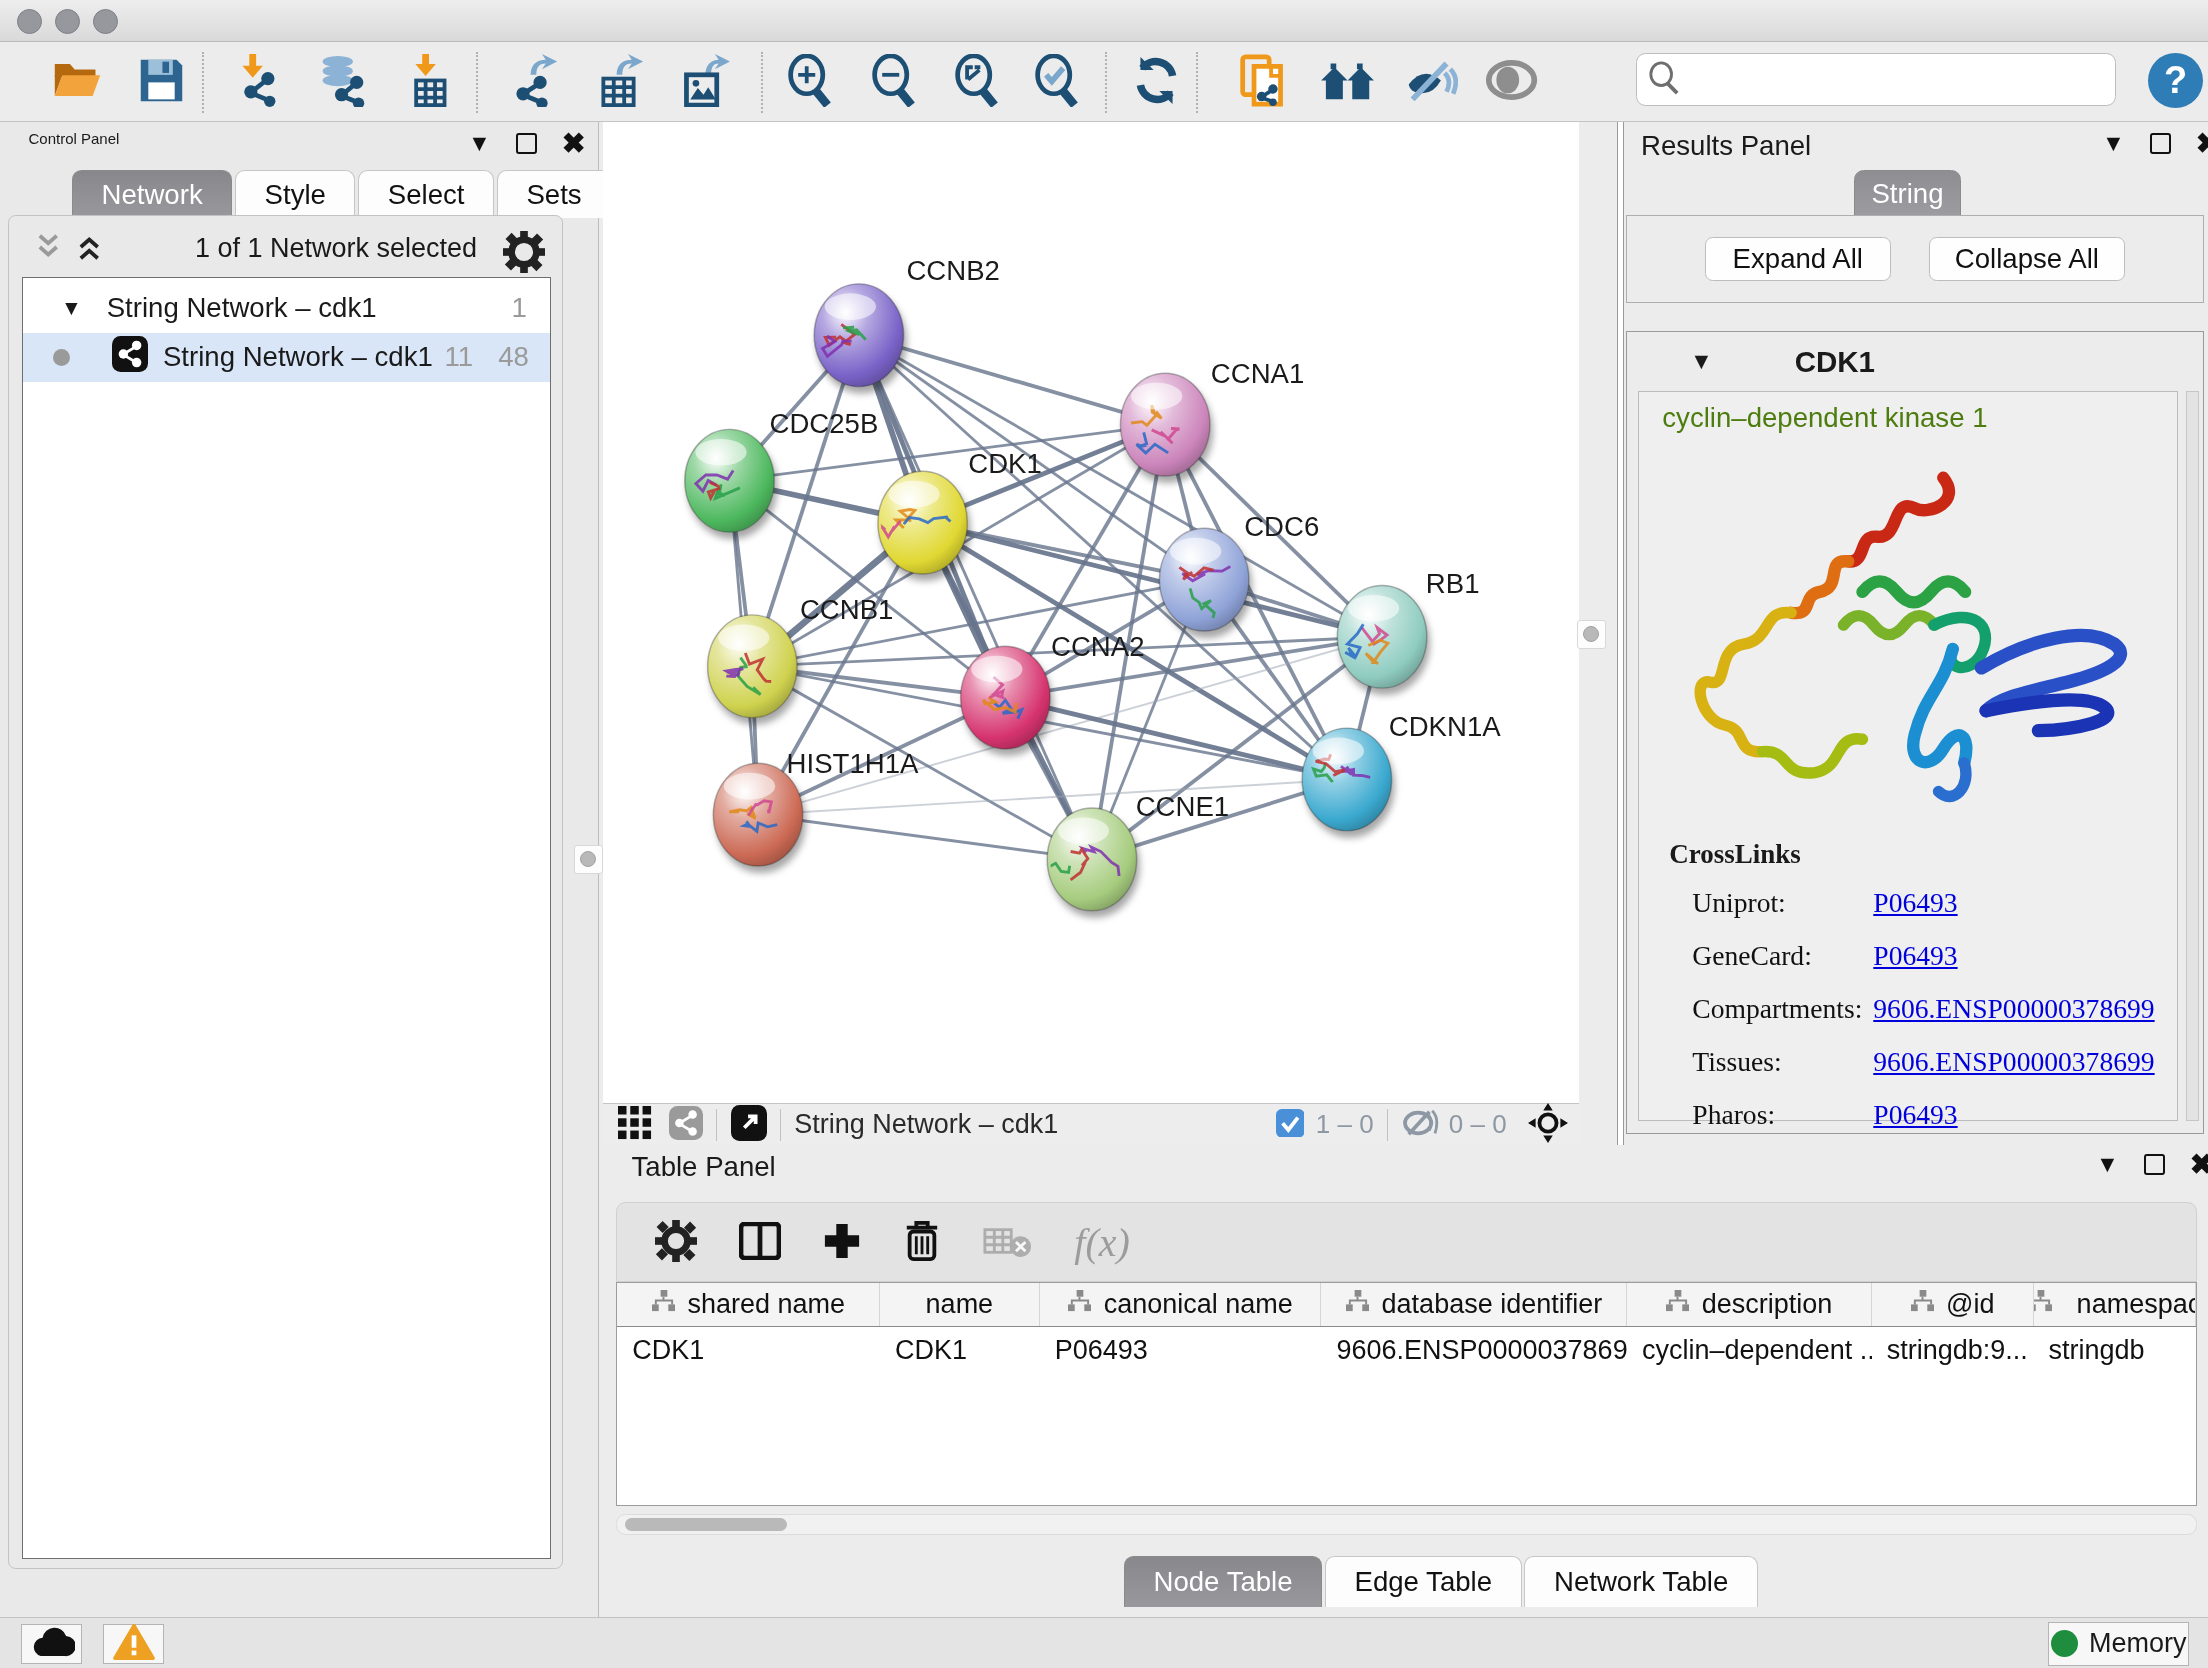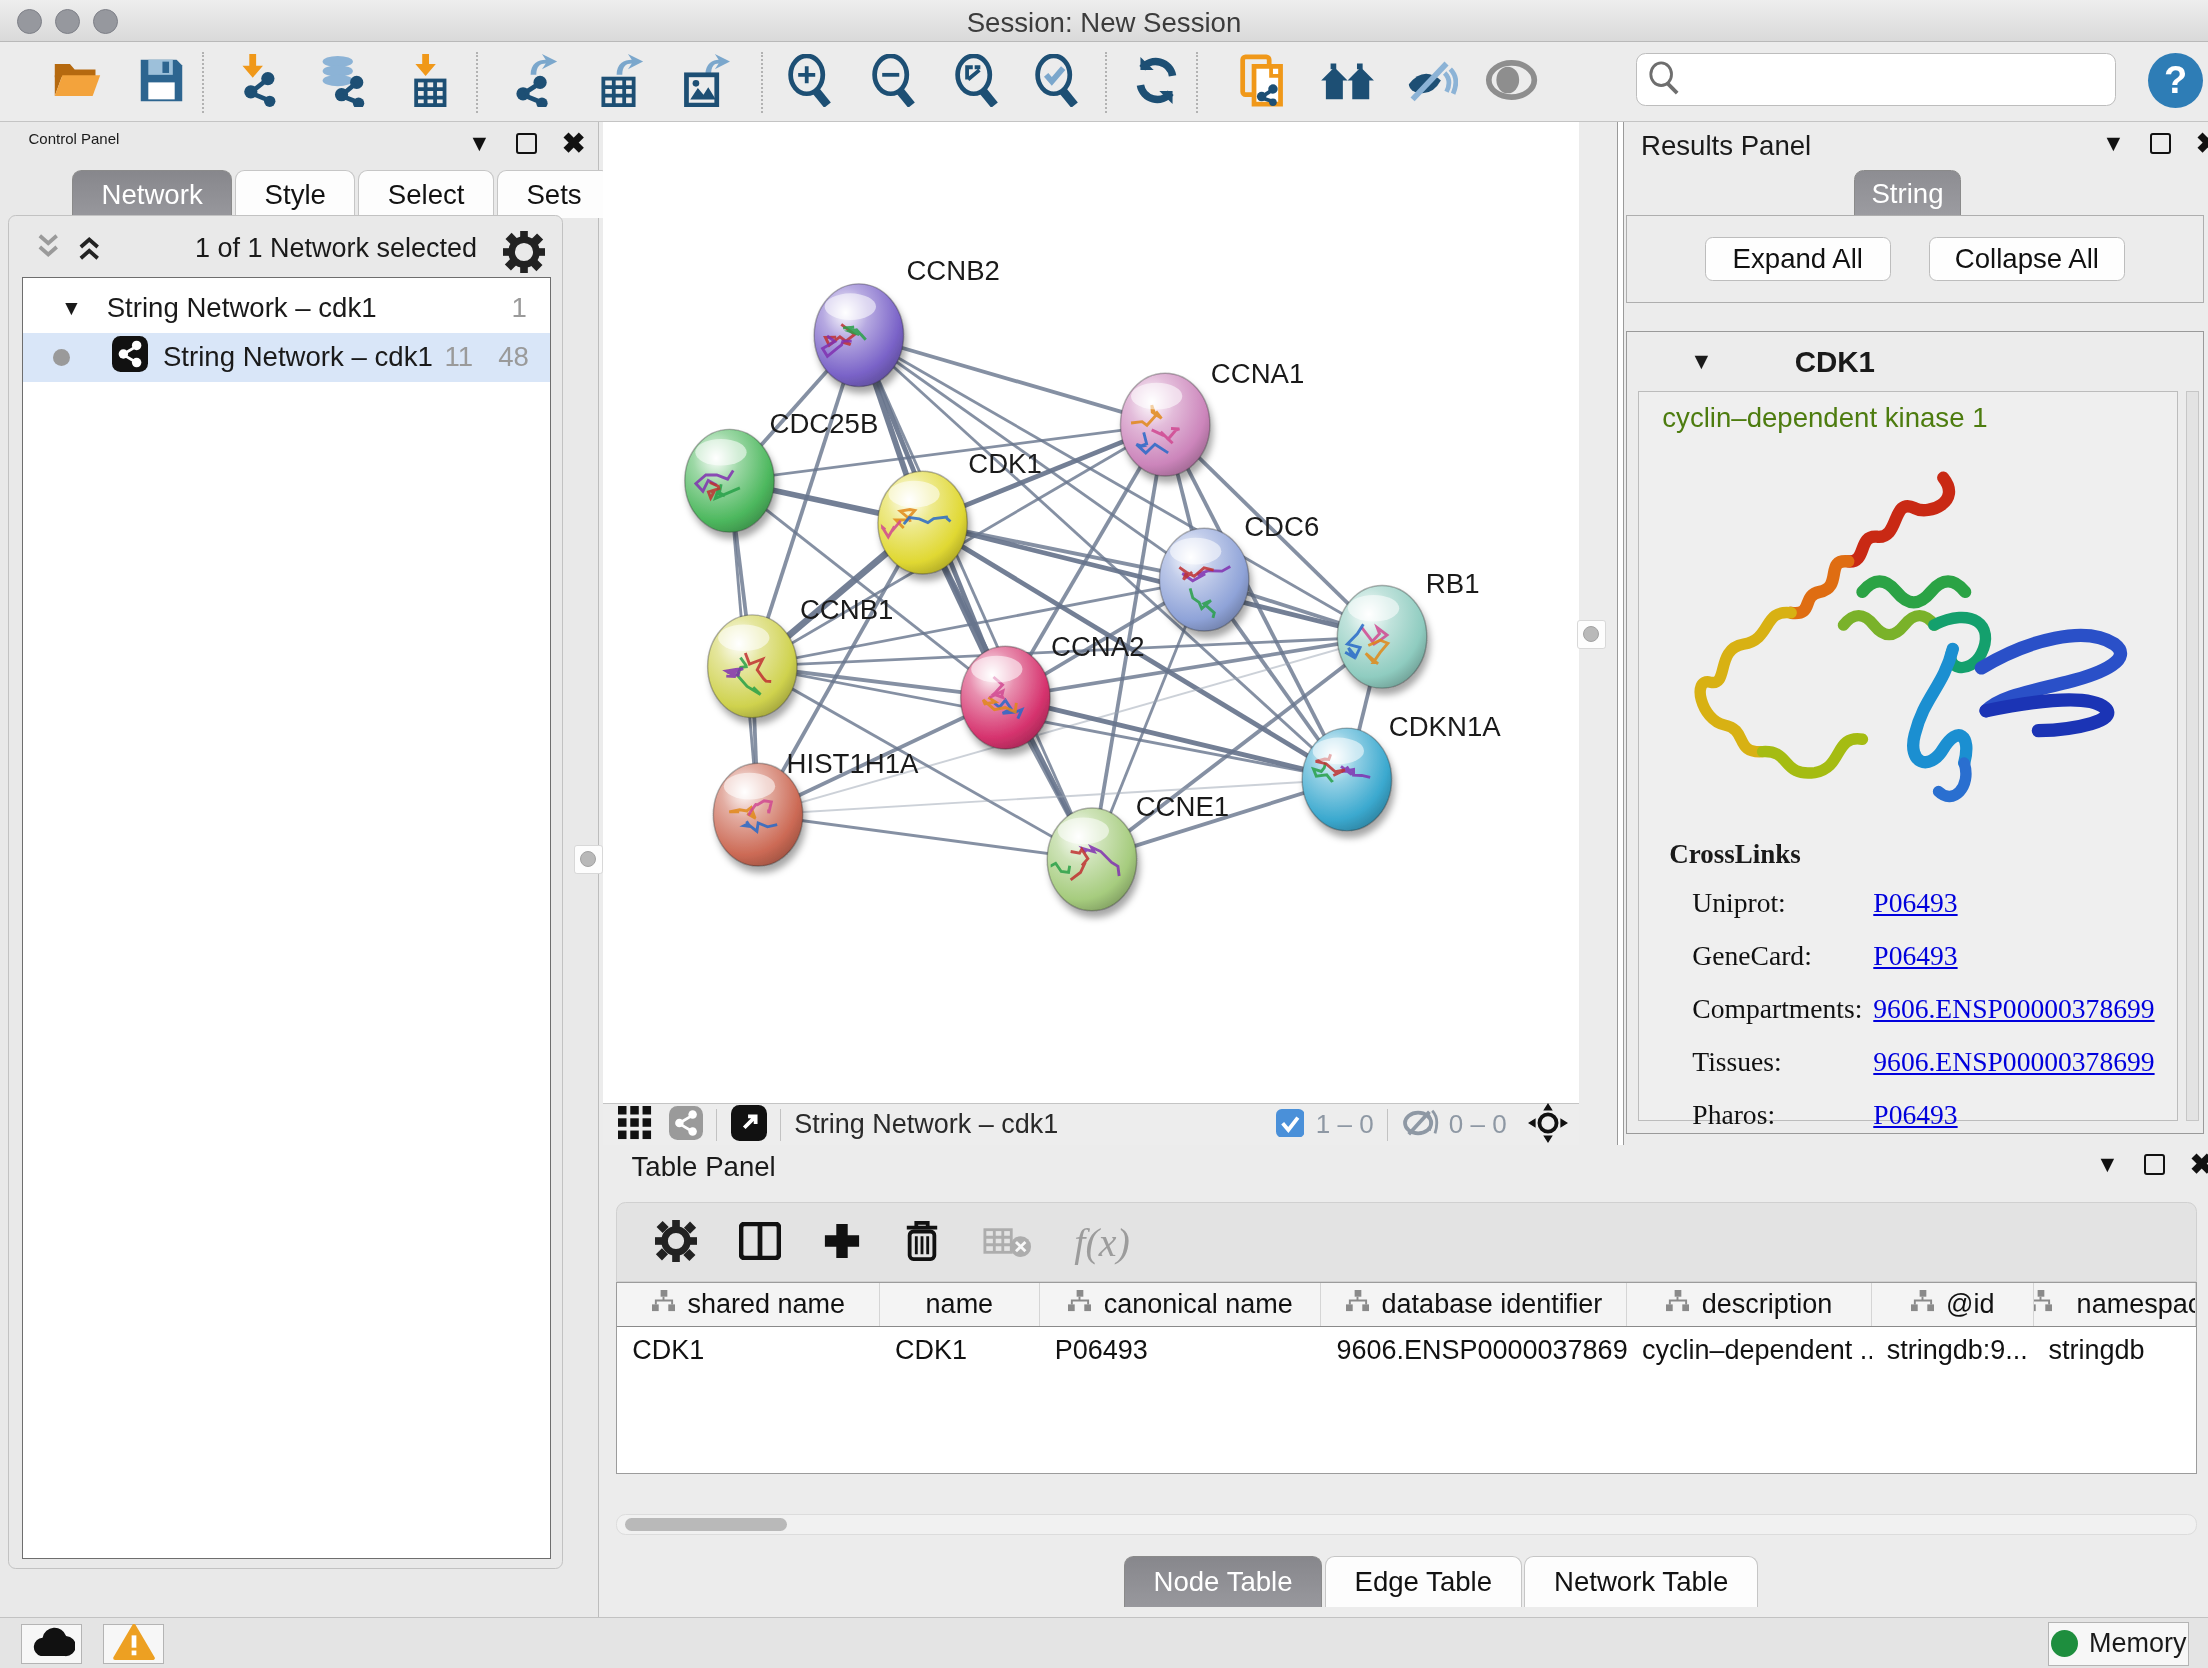--- a/index.html
+++ b/index.html
@@ -62,21 +62,21 @@
   .crosslinks-title { font-family:"Liberation Serif", serif; font-weight:bold; font-size:27px; }
   .cl-row { display:flex; font-family:"Liberation Serif", serif; font-size:27.6px; margin-bottom:21px; }
   .cl-label { width:181px; color:#111; }
   .cl-value { color:#0000dd; text-decoration:underline; }
   .rp-scroll { left:559px; top:59px; width:13.3px; height:730px; background:#e3e3e3; border:1px solid #c6c6c6; }
 
   
   .table-panel { left:603px; top:1145px; width:1605px; height:472px; background:#ececec; }
   .tp-toolbar { left:13.3px; top:57px; width:1581px; height:80px; background:#e3e3e3; border:1px solid #d0d0d0; border-radius:9.5px 9.5px 0 0; display:flex; align-items:center; gap:42px; padding-left:38px; }
   .fx { font-family:"Liberation Serif", serif; font-style:italic; font-size:40px; color:#9c9c9c; }
-  .tgrid { left:13.3px; top:137px; width:1581px; height:192px; background:#fff; border:1px solid #9c9c9c; }
+  .tgrid { left:13.3px; top:137px; width:1581px; height:224px; background:#fff; border:1px solid #9c9c9c; }
   .tg-header { display:flex; height:44px; background:#f4f4f4; border-bottom:1.9px solid #8a8a8a; }
   .tg-hcell { display:flex; align-items:center; justify-content:center; gap:11.4px; font-size:27px; color:#111; border-right:1px solid #d5d5d5; overflow:hidden; }
   .tg-row { display:flex; height:46px; }
   .tg-cell { font-size:27px; padding:7.6px 0 0 15px; color:#111; overflow:hidden; white-space:nowrap; }
   .hscroll { left:13.3px; top:369px; width:1581px; height:21px; background:#f1f1f1; border:1px solid #dcdcdc; border-radius:9.5px; }
   .hthumb { left:7.6px; top:2.9px; width:162px; height:13.3px; background:#b9b9b9; border-radius:7.6px; }
   .tp-tabs { left:521px; top:411px; display:flex; }
   .tp-tabs .tab { height:51px; }
 
   
@@ -87,21 +87,20 @@
 
   svg text { font-family:"Liberation Sans", sans-serif; }
 </style>
 </head>
 <body>
 
 <div class="abs titlebar">
   <div class="abs tlight" style="left:17px"></div>
   <div class="abs tlight" style="left:55px"></div>
   <div class="abs tlight" style="left:93px"></div>
-  <div class="abs win-title">Session: New Session</div>
 </div>
 
 <div class="abs toolbar">
   <div class="abs tb-btn" style="left:49px">
     <span><svg width="53" height="48" viewBox="0 0 56 50">
           <path d="M4 8 h16 l5 6 h22 v8 H4z" fill="#b5690f"></path>
           <path d="M4 8 v34 l8-22 h-8" fill="#b5690f"></path>
           <path d="M4 42 L12 20 h40 L44 42 z" fill="#f3a33c"></path>
         </svg></span>
   </div>

